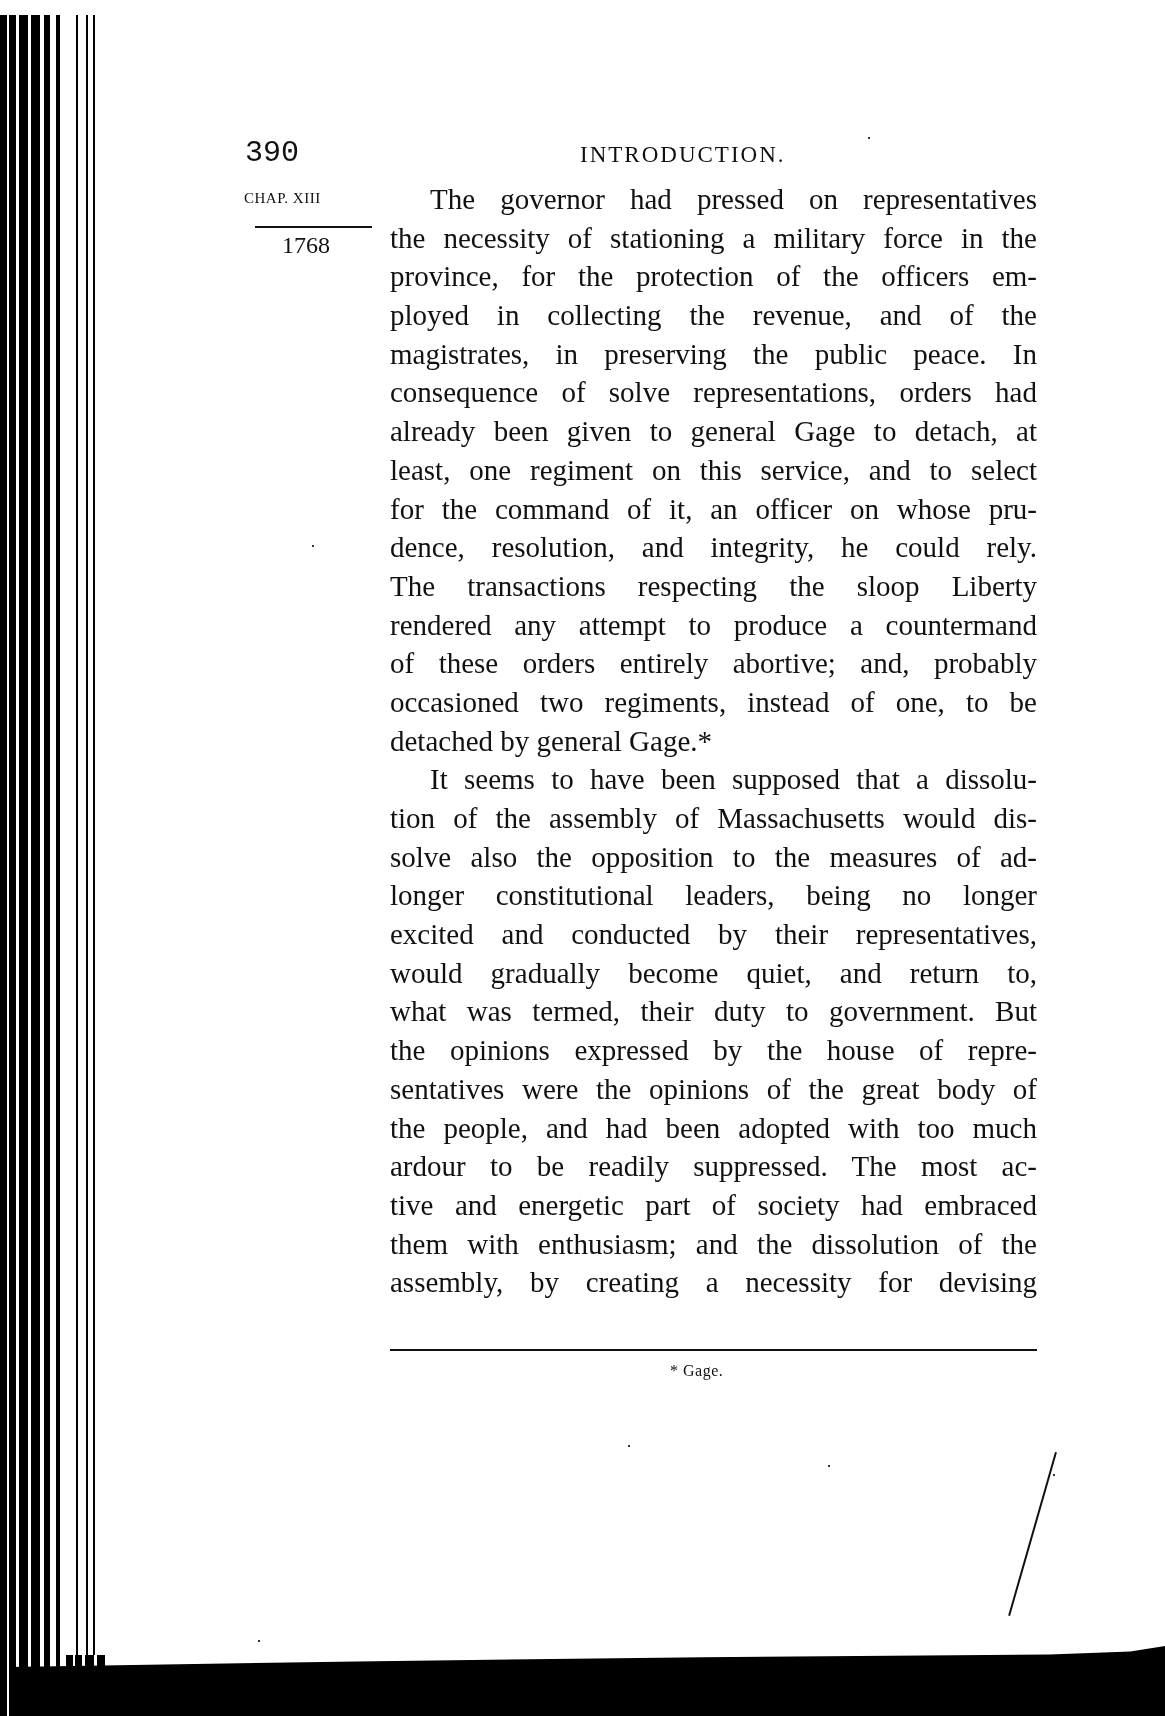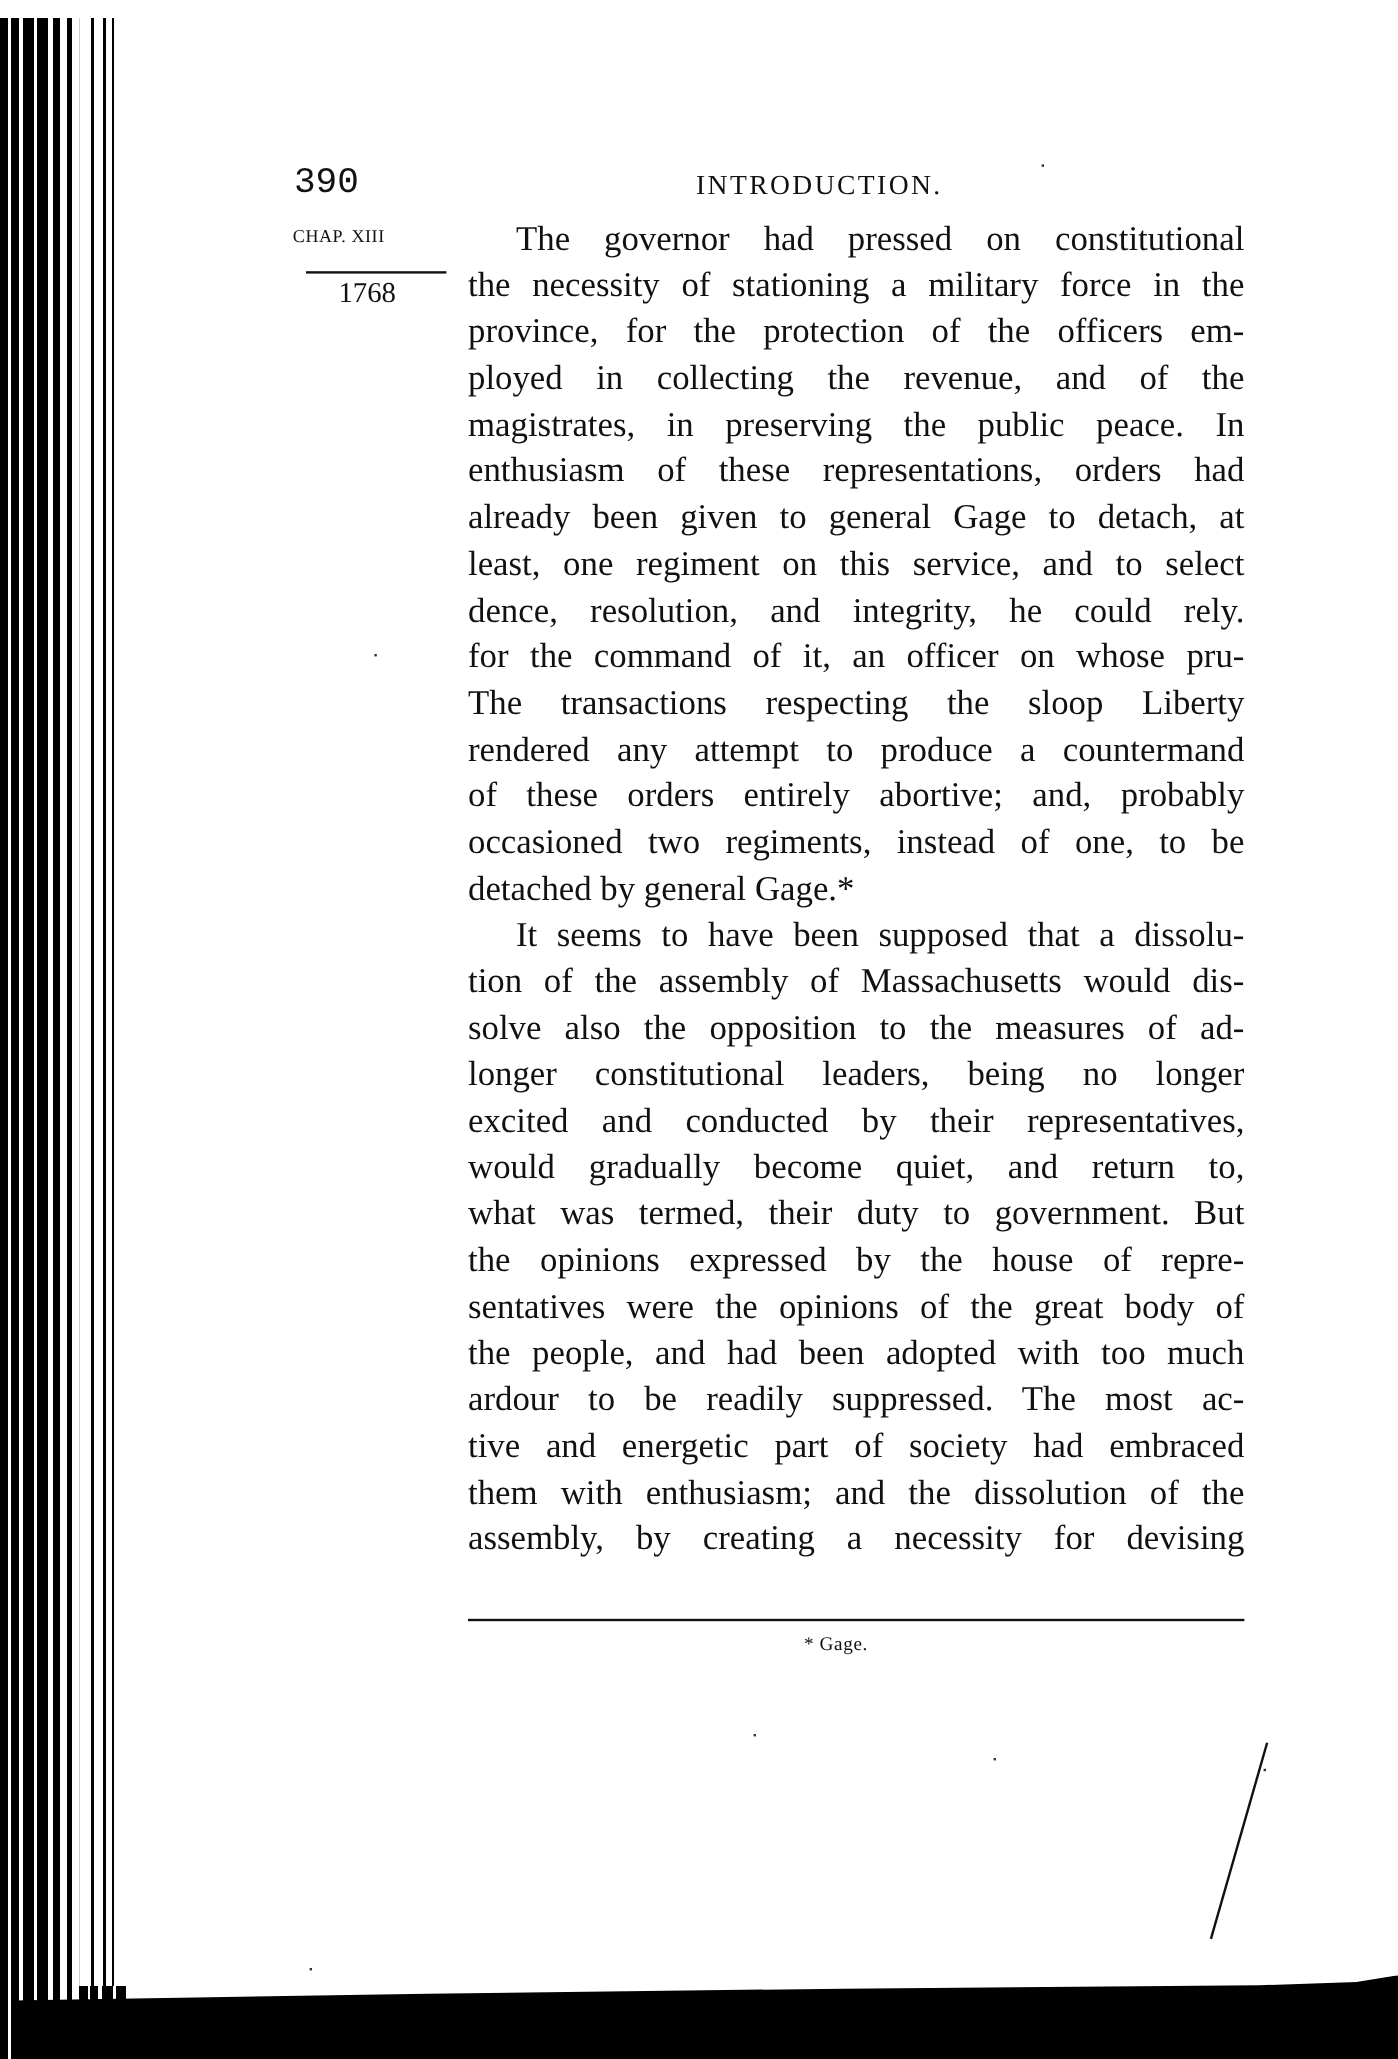--- a/index.html
+++ b/index.html
@@ -81,30 +81,30 @@
 <div class="dot" style="left:258px;top:1640px"></div>
 
 <div class="page-number">390</div>
 <div class="running-head">INTRODUCTION.</div>
 
 <div class="margin-chap">CHAP. XIII</div>
 <div class="margin-rule"></div>
 <div class="margin-year">1768</div>
 
 <div class="body-text" id="body-text">
-    <span class="line indent">The governor had pressed on constitutional</span>
+    <span class="line indent">The governor had pressed on representatives</span>
     <span class="line">the necessity of stationing a military force in the</span>
     <span class="line">province, for the protection of the officers em-</span>
     <span class="line">ployed in collecting the revenue, and of the</span>
     <span class="line">magistrates, in preserving the public peace. In</span>
-    <span class="line">enthusiasm of these representations, orders had</span>
+    <span class="line">consequence of solve representations, orders had</span>
     <span class="line">already been given to general Gage to detach, at</span>
     <span class="line">least, one regiment on this service, and to select</span>
+    <span class="line">for the command of it, an officer on whose pru-</span>
     <span class="line">dence, resolution, and integrity, he could rely.</span>
-    <span class="line">for the command of it, an officer on whose pru-</span>
     <span class="line">The transactions respecting the sloop Liberty</span>
     <span class="line">rendered any attempt to produce a countermand</span>
     <span class="line">of these orders entirely abortive; and, probably</span>
     <span class="line">occasioned two regiments, instead of one, to be</span>
     <span class="line last">detached by general Gage.*</span>
     <span class="line indent">It seems to have been supposed that a dissolu-</span>
     <span class="line">tion of the assembly of Massachusetts would dis-</span>
     <span class="line">solve also the opposition to the measures of ad-</span>
     <span class="line">longer constitutional leaders, being no longer</span>
     <span class="line">excited and conducted by their representatives,</span>

